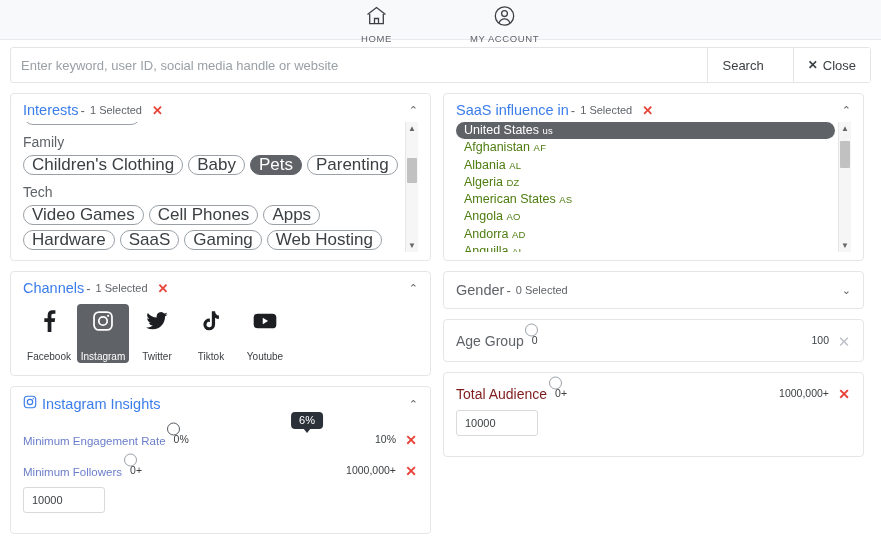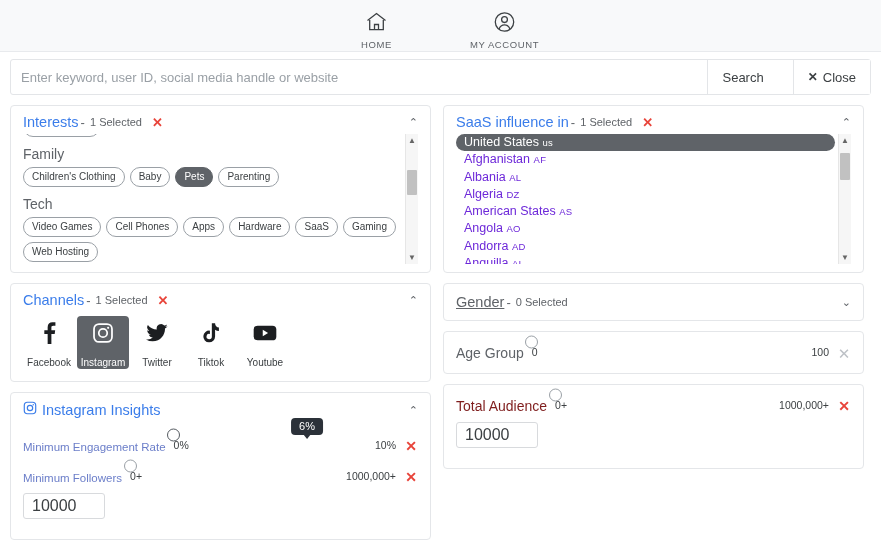--- a/index.html
+++ b/index.html
@@ -7,28 +7,28 @@
     margin: 0; padding: 0;
     width: 881px; height: 547px;
     overflow: hidden;
     background: #ffffff;
     font-family: "Liberation Sans", sans-serif;
     color: #3c4043;
   }
 
   
   .topnav {
-    height: 52px;
+    height: 40px;
     background: #f8f9fa;
     border-bottom: 1px solid #e8eaed;
     display: flex;
     justify-content: center;
     align-items: flex-start;
     gap: 42px;
-    padding-top: 8px;
+    padding-top: 2px;
   }
   .navitem {
     width: 86px;
     display: flex;
     flex-direction: column;
     align-items: center;
     gap: 3px;
     cursor: pointer;
   }
   .navitem .ic { height: 28px; display: flex; align-items: center; justify-content: center; }
@@ -90,21 +90,21 @@
   .card-hd {
     display: flex;
     align-items: center;
     padding: 8px 12px 4px 12px;
     justify-content: space-between;
   }
   .card-title {
     font-size: 14.5px;
     color: #3b7dea;
   }
-  .card-title.muted { color: #5f6368; text-decoration: underline; }
+  .card-title.muted { color: #5f6368; }
   .card-sub {
     font-size: 11px;
     color: #5f6368;
     margin-left: 3px;
   }
   .dash { color: #5f6368; font-size: 13px; margin: 0 2px; }
   .clearx {
     color: #e8443a;
     font-weight: bold;
     font-size: 13px;
@@ -126,21 +126,21 @@
     overflow: hidden;
     margin: 0 12px 8px 12px;
   }
   .scrollinner { position: absolute; top: -17px; left: 0; right: 18px; }
   .grp-title { font-size: 14px; color: #5f6368; margin: 9px 0 5px 0; }
   .chips { display: flex; flex-wrap: wrap; gap: 5px; }
   .chip {
     border: 1px solid #9aa0a6;
     border-radius: 11px;
     padding: 1px 8px 2px 8px;
-    font-size: 10px;
+    font-size: 17px;
     color: #3c4043;
     background: #fff;
     cursor: pointer;
     white-space: nowrap;
     line-height: 15px;
   }
   .chip.sel { background: #5f6368; border-color: #5f6368; color: #fff; }
 
   
   .vsb {
@@ -163,39 +163,39 @@
   
   .listbox {
     position: relative;
     height: 130px;
     overflow: hidden;
     margin: 0 12px 8px 12px;
   }
   .listinner { position: absolute; inset: 0 16px 0 0; }
   .citem {
     font-size: 12.5px;
-    color: #6d28d9;
+    color: #4d7c0f;
     padding: 0 8px;
     line-height: 16.3px;
     cursor: pointer;
     white-space: nowrap;
   }
   .citem.sel {
     background: #5f6368;
     color: #fff;
     border-radius: 9px;
   }
   .cc { font-size: 9.5px; letter-spacing: .3px; }
 
   
   .chanrow { display: flex; gap: 2px; padding: 4px 12px 12px 12px; }
   .chan {
     width: 52px;
     display: flex; flex-direction: column; align-items: center;
-    gap: 12px;
+    gap: 18px;
     padding: 5px 2px 1px 2px;
     border-radius: 4px;
     cursor: pointer;
   }
   .chan.sel { background: #5f6368; }
   .chan .ci { height: 24px; display: flex; align-items: center; justify-content: center; }
   .chan .cl { font-size: 10px; color: #3c4043; }
   .chan.sel .cl { color: #fff; }
 
   
@@ -269,21 +269,21 @@
     border-left: 4px solid transparent;
     border-right: 4px solid transparent;
     border-top: 5px solid #2b3139;
   }
   .numinput {
     margin: 8px 12px 10px 12px;
     width: 82px;
     height: 26px;
     border: 1px solid #d8dadd;
     border-radius: 3px;
-    font-size: 16px;
+    font-size: 11px;
     font-family: "Liberation Sans", sans-serif;
     color: #3c4043;
     padding: 0 8px;
     outline: none;
   }
   .pad-b { padding-bottom: 10px; }
   .mt10 { margin-top: 12px; }
   .igtitle { display: flex; align-items: center; gap: 5px; }
 </style>
 </head>

